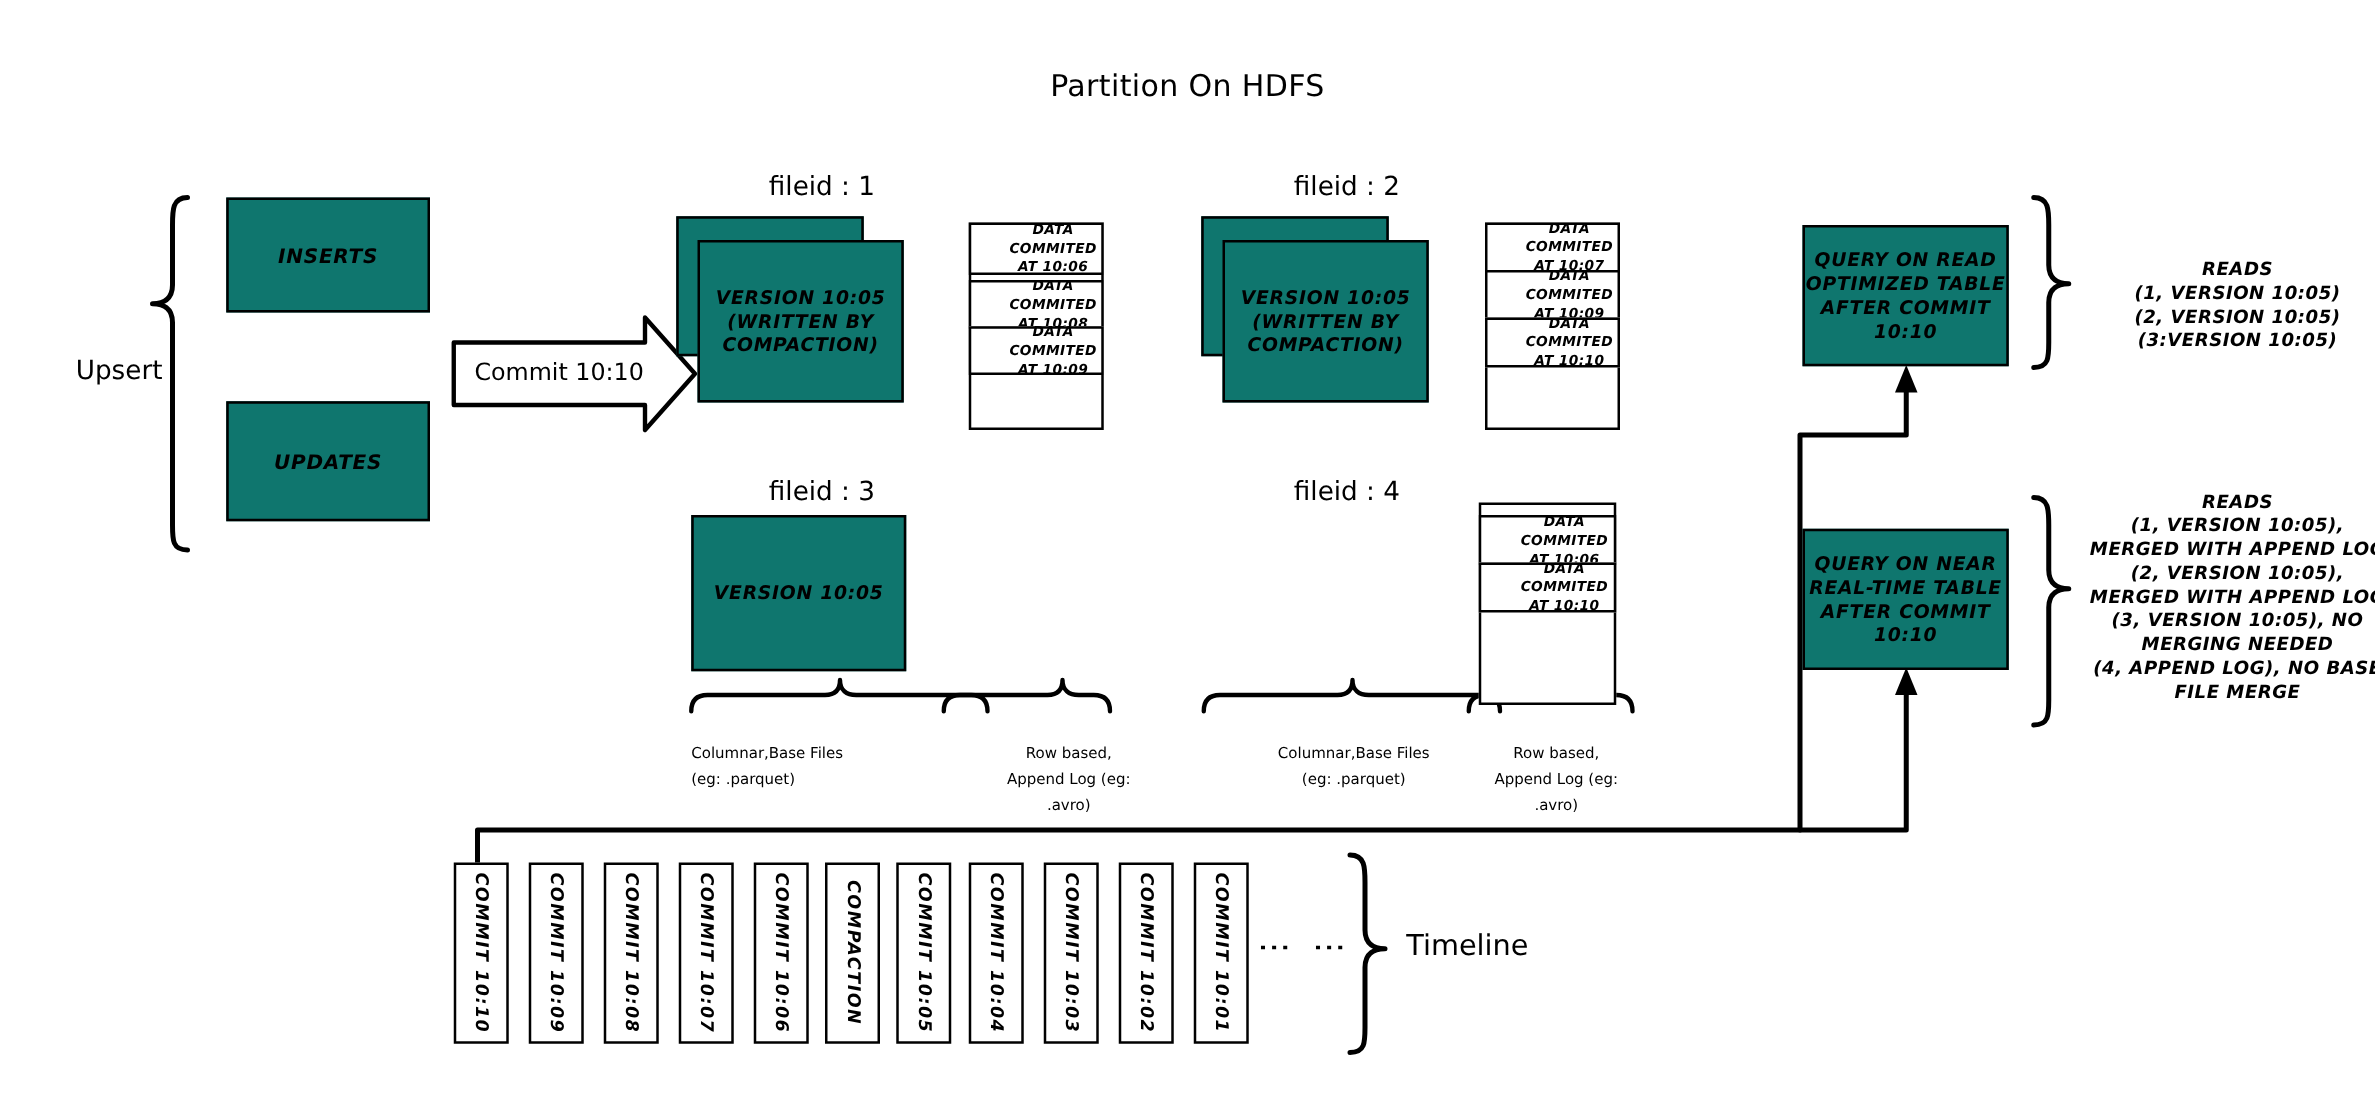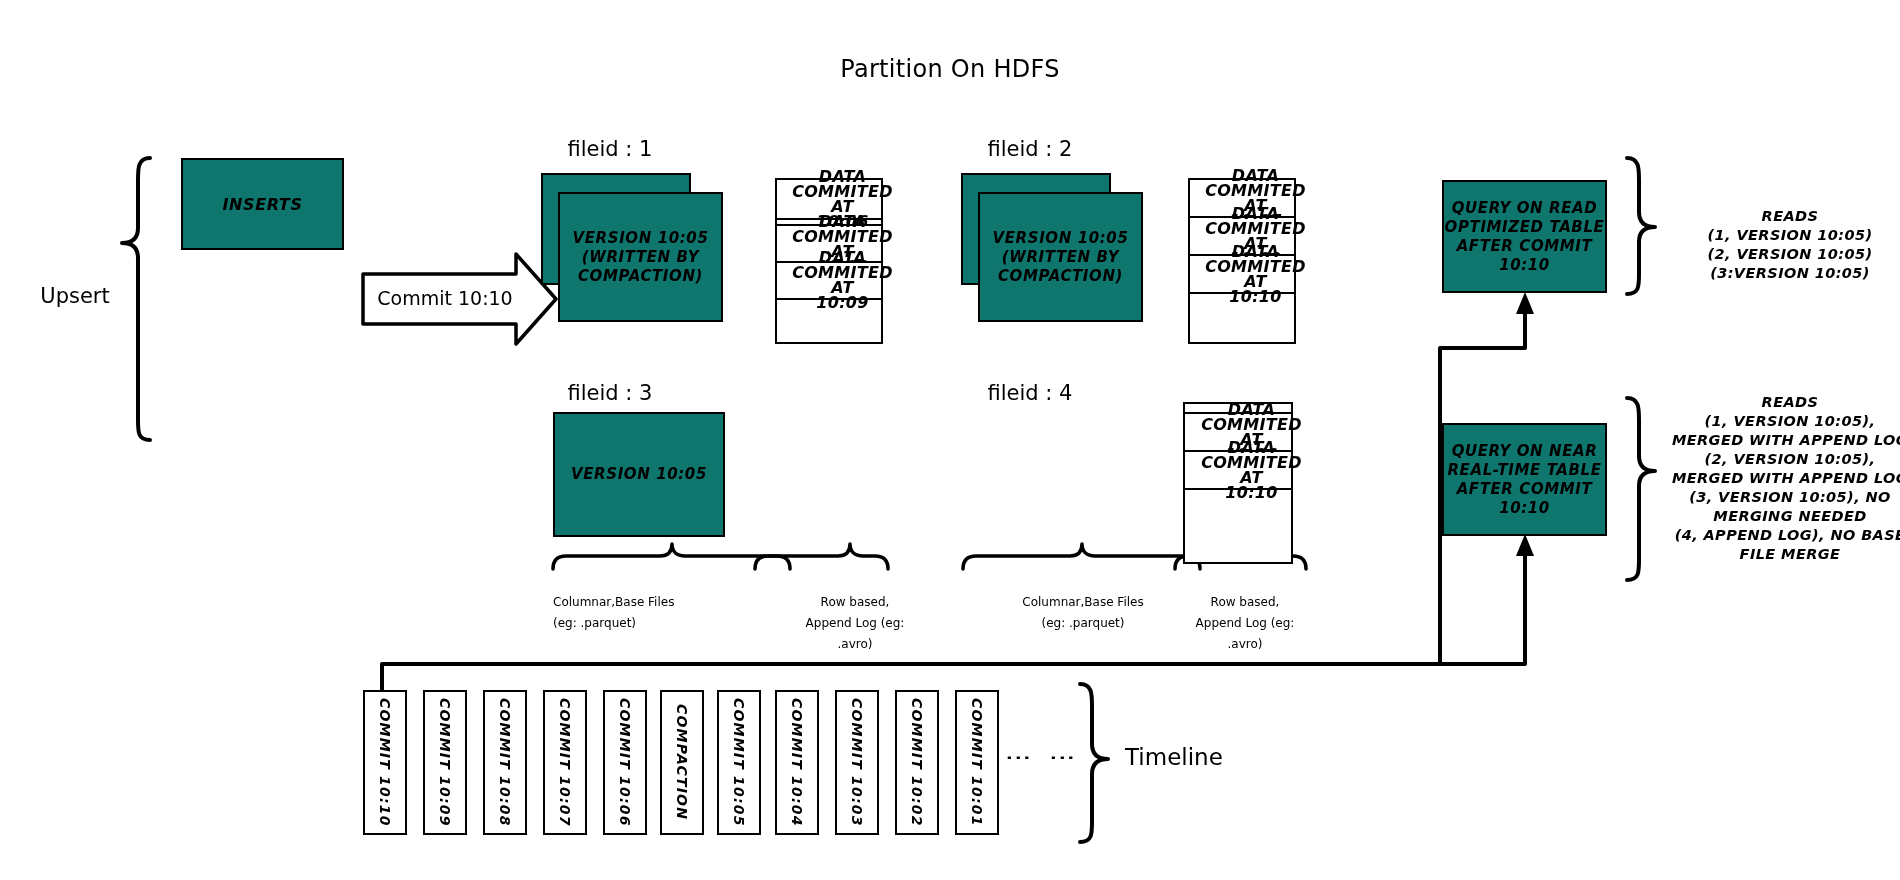--- a/index.html
+++ b/index.html
@@ -13,37 +13,37 @@
 
   
   .abs{position:absolute;box-sizing:border-box;}
 
   .title{
     font-size:24px;letter-spacing:.3px;text-align:center;
     font-family:"DejaVu Sans", sans-serif;font-weight:400;
   }
 
   .plainlabel{
-    font-size:21px;text-align:center;font-family:"DejaVu Sans", sans-serif;
+    font-size:21px;text-align:right;font-family:"DejaVu Sans", sans-serif;
   }
   .smalllabel{
     font-size:12px;line-height:21px;text-align:center;
     font-family:"DejaVu Sans", sans-serif;
   }
   .smalllabel.left{text-align:left;}
 
   
   .caps{
     font-family:"DejaVu Sans", sans-serif;
     font-weight:bold;font-style:italic;
     font-size:15px;line-height:19px;letter-spacing:.6px;
     text-align:center;
   }
   .caps.big{font-size:16px;line-height:21px;}
-  .caps.sm{font-size:16px;line-height:15px;letter-spacing:.3px;padding-left:28px;}
+  .caps.sm{font-size:11px;line-height:15px;letter-spacing:.3px;padding-left:28px;}
 
   .box{
     border:2.5px solid #000;background:#0f766e;
     display:flex;align-items:center;justify-content:center;
   }
   .box.stack-back{border-width:2.5px;}
 
   .logcell{
     border:2.5px solid #000;background:#fff;
     display:flex;align-items:center;justify-content:center;
@@ -106,20 +106,23 @@
   </svg>
 
   <div class="abs title" style="left:650px;top:55px;width:600px;">Partition On HDFS</div>
 
   <div class="abs plainlabel" style="left:20px;top:284px;width:110px;">Upsert</div>
 
   <div class="abs box" style="left:181px;top:158px;width:163px;height:92px;">
     <span class="caps big">INSERTS</span>
   </div>
 
+  <div class="abs box" style="left:181px;top:321px;width:163px;height:96px;">
+    <span class="caps big">UPDATES</span>
+  </div>
 
   <div class="abs plainlabel" style="left:375px;top:287px;width:140px;font-size:19px;">Commit 10:10</div>
 
   <div class="abs plainlabel" style="left:520px;top:137px;width:180px;">fileid : 1</div>
 
   <div class="abs box stack-back" style="left:541px;top:173px;width:150px;height:112px;"></div>
   <div class="abs box" style="left:558px;top:192px;width:165px;height:130px;flex-direction:column;">
     <div class="caps">VERSION 10:05</div>
     <div class="caps">(WRITTEN BY</div>
     <div class="caps">COMPACTION)</div>

